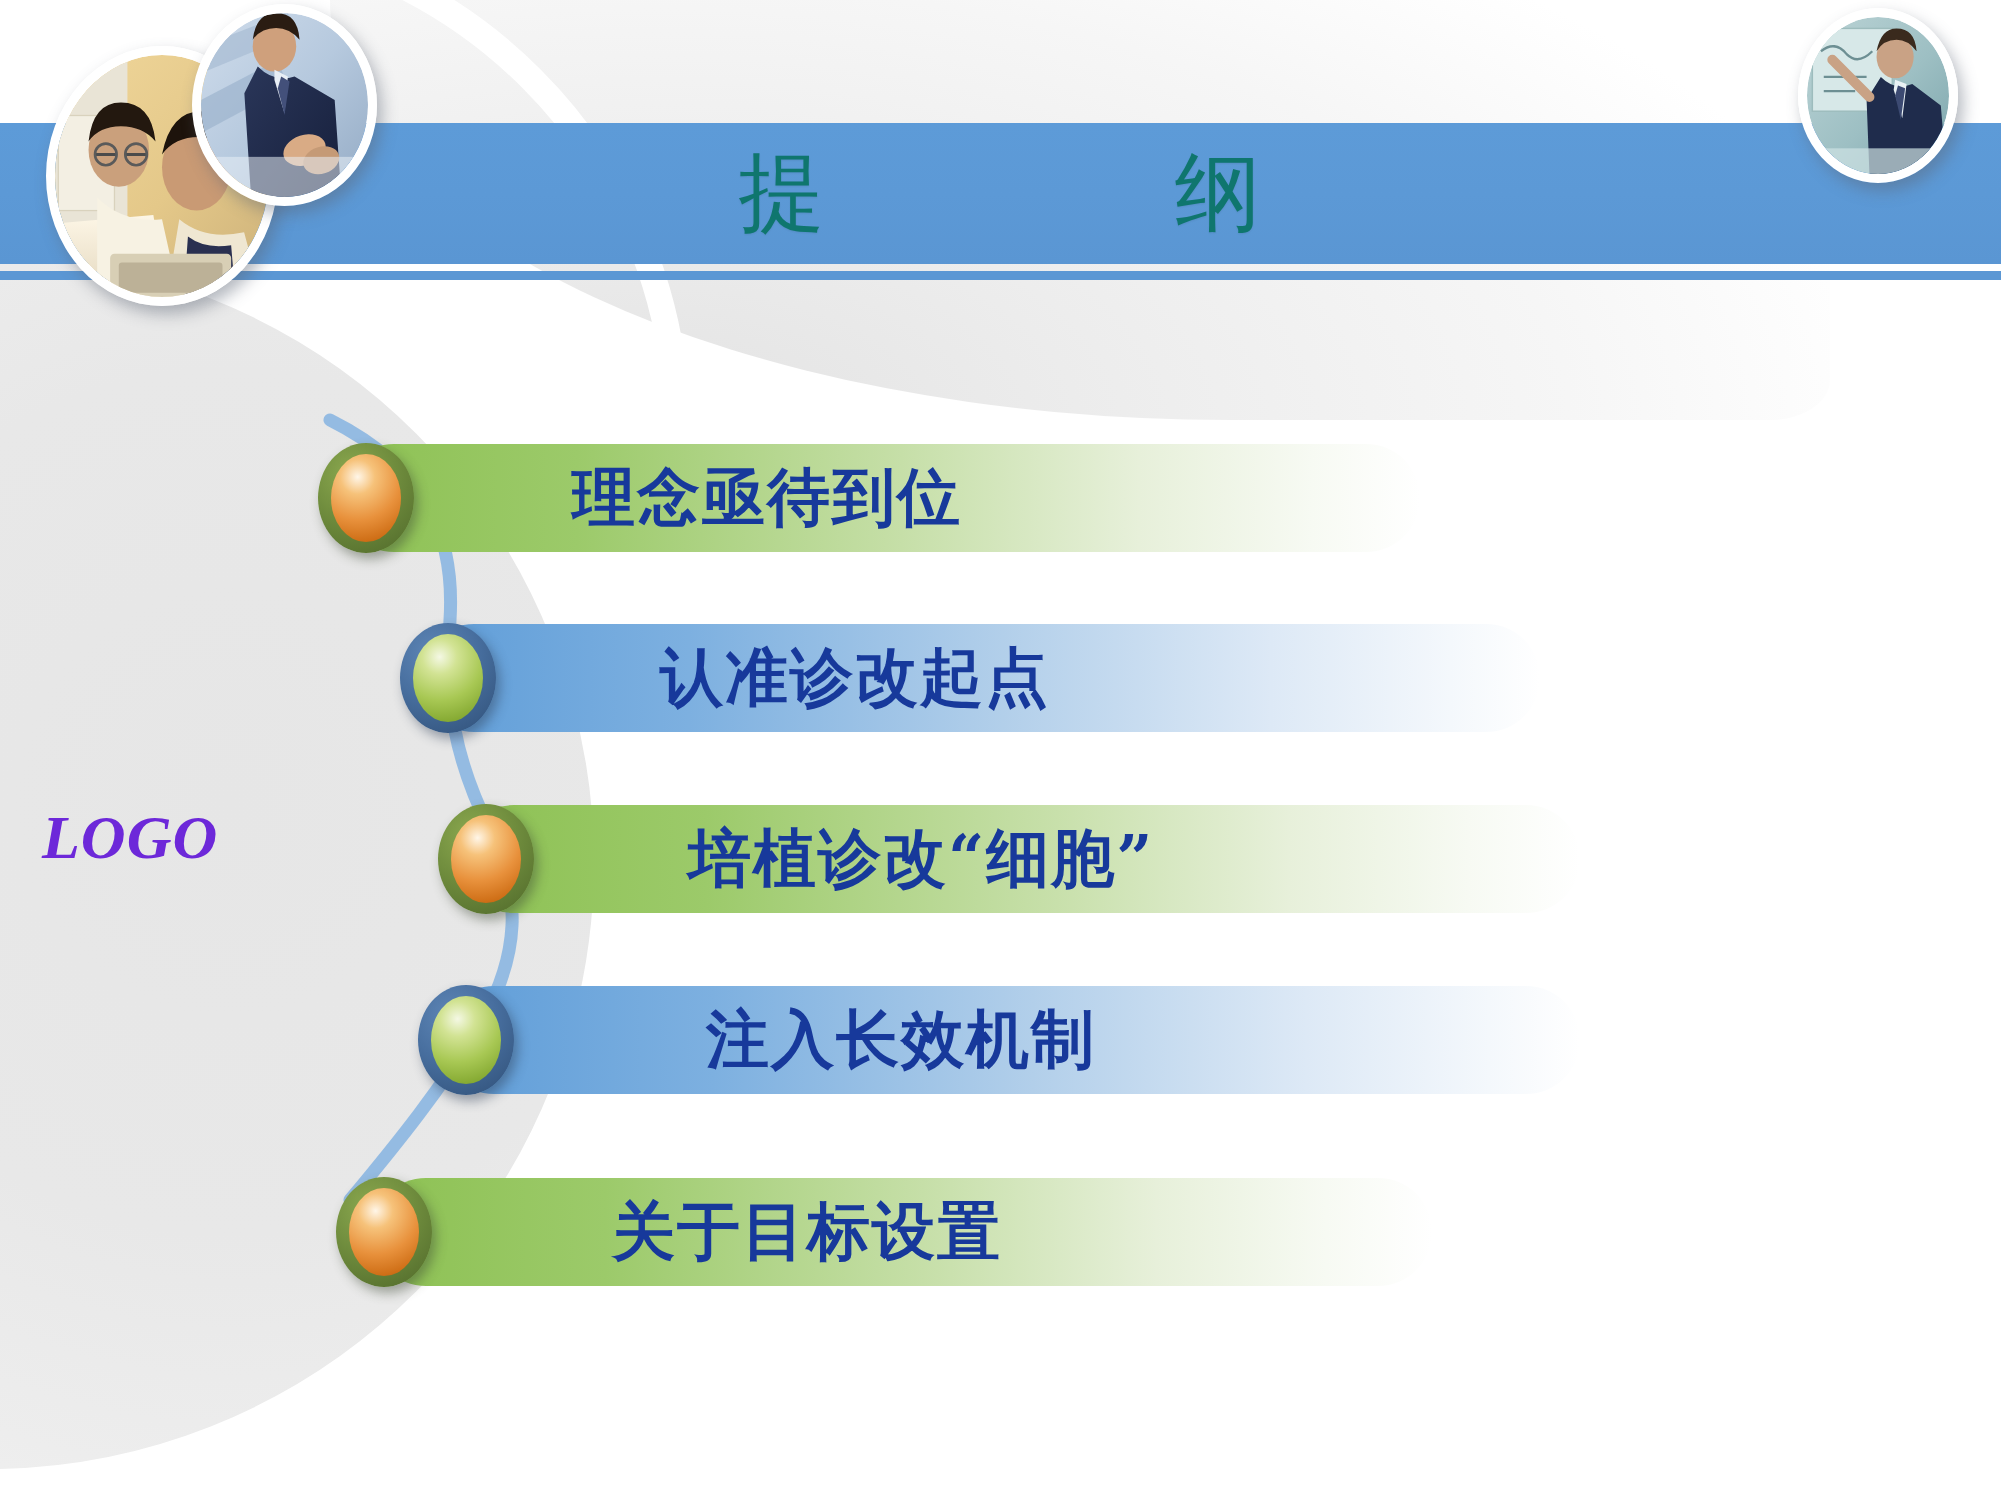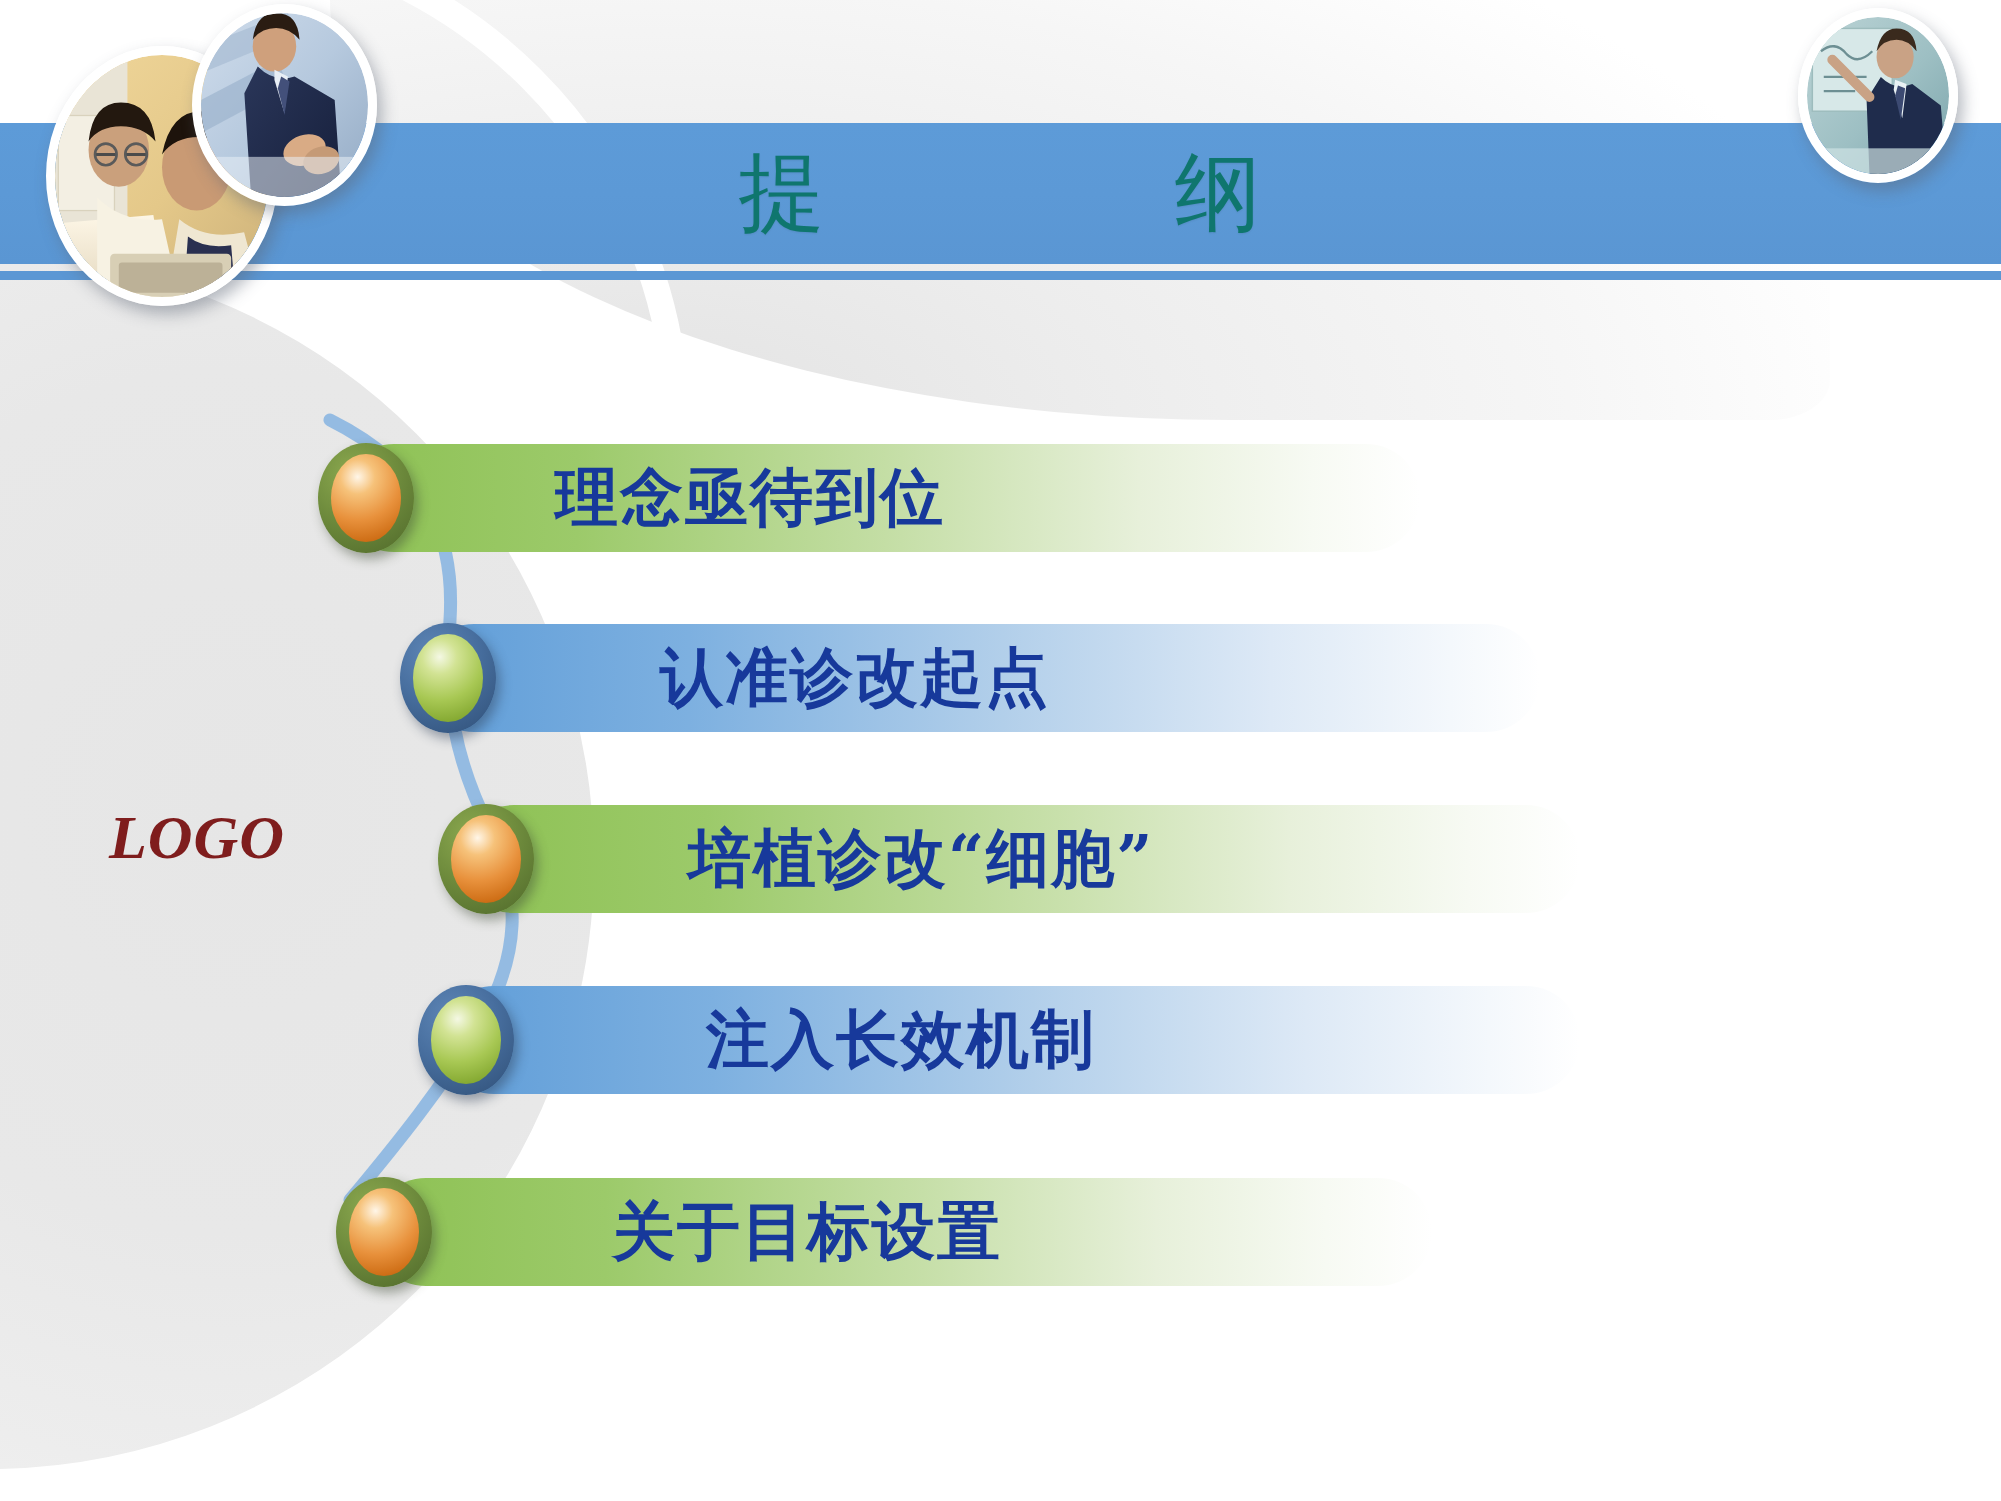--- a/index.html
+++ b/index.html
@@ -117,24 +117,24 @@
   .photo svg{display:block;width:100%;height:100%;}
 
   #photo-a{left:46px;top:46px;width:232px;height:260px;}
   #photo-b{left:192px;top:4px;width:185px;height:202px;}
   #photo-c{left:1798px;top:8px;width:160px;height:175px;}
 
   
   .logo-text{
     position:absolute;
     left:42px;top:802px;width:310px;
-    text-align:center;
+    text-align:left;
     font-family:"Liberation Serif","DejaVu Serif",serif;
     font-style:italic;font-weight:bold;
-    font-size:62px;color:#7f1d1d;
+    font-size:62px;color:#6d28d9;
     letter-spacing:1px;
     z-index:6;
   }
 
   
   .connector{
     position:absolute;left:0;top:0;width:2001px;height:1501px;
     z-index:6;pointer-events:none;
   }
 
@@ -298,21 +298,21 @@
 
   <svg class="connector" viewBox="0 0 2001 1501">
     <path d="M 330 420
              C 430 470, 455 540, 450 620
              C 444 700, 455 760, 490 830
              C 522 895, 520 955, 480 1025
              C 440 1090, 400 1140, 350 1200" fill="none" stroke="#8fb8e2" stroke-width="13" stroke-linecap="round" opacity="0.95"></path>
   </svg>
 
   <div class="bar bar-green" style="left:340px;top:444px;width:1080px;">
-    <span class="label" style="left:215px;text-align:right;">理念亟待到位</span>
+    <span class="label" style="left:232px;text-align:right;">理念亟待到位</span>
   </div>
   <div class="sphere orange" style="left:318px;top:443px;">
     <div class="shell"></div>
     <div class="core"></div>
   </div>
 
   <div class="bar bar-blue" style="left:420px;top:624px;width:1120px;">
     <span class="label" style="left:240px;">认准诊改起点</span>
   </div>
   <div class="sphere green" style="left:400px;top:623px;">

